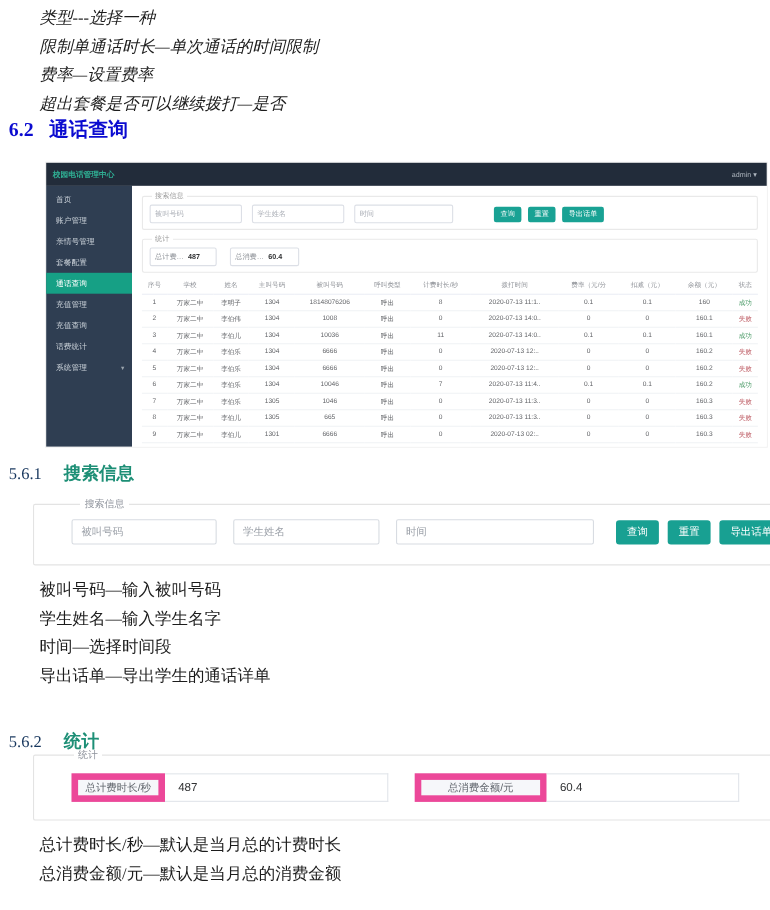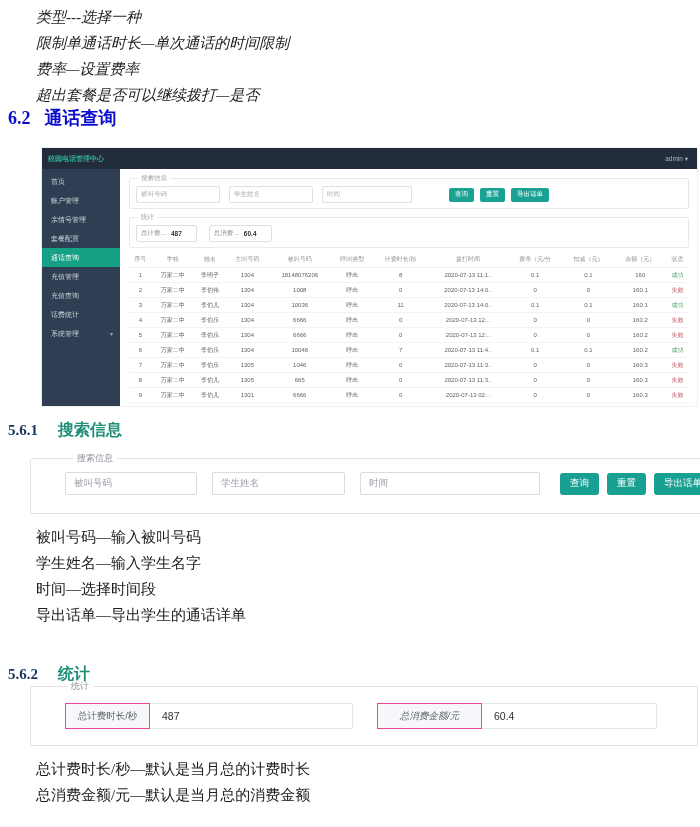--- a/index.html
+++ b/index.html
@@ -5,21 +5,21 @@
   html,body{margin:0;padding:0;}
   body{width:700px;height:827px;position:relative;background:#ffffff;
        font-family:"Liberation Serif",serif;color:#1c1c1c;overflow:hidden;}
   .abs{position:absolute;}
   .docline{font-size:15px;line-height:26px;white-space:nowrap;}
 
   
   .h-main{left:8px;top:106px;font-weight:bold;}
   .h-main .num{font-size:18px;color:#0b0bd0;font-family:"Liberation Serif",serif;}
   .h-main .ttl{font-size:18px;color:#0b0bd0;margin-left:14px;font-family:"Liberation Sans",sans-serif;}
-  .h-sub .num{font-size:15px;color:#17365d;font-weight:bold;font-family:"Liberation Serif",serif;}
+  .h-sub .num{font-size:15px;color:#17365d;font-weight:normal;font-family:"Liberation Serif",serif;}
   .h-sub .ttl{font-size:16px;color:#1d8f76;font-weight:bold;margin-left:20px;font-family:"Liberation Sans",sans-serif;}
 
   
   .shot{font-family:"Liberation Sans",sans-serif;filter:blur(0.3px);}
   #shot1{left:42px;top:148px;width:655px;height:258px;background:#fff;box-shadow:0 0 0 1px #f0f0f0;}
   .s1-header{height:21px;background:#222c3a;display:flex;align-items:center;}
   .s1-logo{width:78px;color:#2fae93;font-size:7px;font-weight:bold;padding-left:6px;white-space:nowrap;}
   .s1-user{margin-left:auto;color:#aeb6bf;font-size:6.5px;padding-right:9px;}
   .s1-body{display:flex;height:237px;}
   .s1-side{width:78px;background:#2f3e52;padding-top:3px;flex:none;}
@@ -51,21 +51,21 @@
                padding:2px 12px 8px 34px;margin:0;}
   fieldset.big legend{font-size:9px;color:#8d929b;padding:0 4px;margin-left:8px;}
   .big-row{display:flex;align-items:center;margin-top:5px;}
   .fld{border:1px solid #d8dce2;border-radius:2px;height:23px;display:flex;align-items:center;
        background:#fff;margin-right:15px;box-sizing:border-box;}
   .fld span{font-size:9.5px;color:#9ba0a8;padding-left:8px;white-space:nowrap;}
   .btn{height:22px;padding:0 10px;background:#18a092;color:#fff;border:none;border-radius:3px;
        font-size:9.5px;margin-right:8px;font-family:"Liberation Sans",sans-serif;white-space:nowrap;cursor:pointer;}
   .btn.first{margin-left:5px;}
   .stat-group{display:flex;align-items:stretch;margin-right:24px;}
-  .stat-group .lb{background:#f6f7fa;border:1px solid #ec4899;display:flex;align-items:center;
+  .stat-group .lb{background:#f6f7fa;border:6px solid #ec4899;display:flex;align-items:center;
                   justify-content:center;font-size:9.5px;color:#5f646b;box-sizing:border-box;white-space:nowrap;}
   .stat-group .vl{background:#fff;border:1px solid #e2e5ea;border-left:none;display:flex;align-items:center;
                   font-size:10.5px;color:#303133;padding-left:12px;box-sizing:border-box;}
 </style>
 </head>
 <body>
 
 <div class="abs" style="left:36px;top:4px;font-style:italic;" id="intro">
     <div class="docline">类型---选择一种</div>
     <div class="docline">限制单通话时长—单次通话的时间限制</div>
@@ -346,21 +346,21 @@
 
 <div class="abs shot" id="shot3">
   <fieldset class="big">
     <legend style="margin-left:2px;">统计</legend>
     <div class="big-row" style="margin-top:8px;" id="stat-row">
         <div class="stat-group">
           <span class="lb" style="width: 85px; height: 26px;">总计费时长/秒</span>
           <span class="vl" style="width: 203px; height: 26px;">487</span>
         </div>
         <div class="stat-group">
-          <span class="lb" style="width: 105px; height: 26px; font-style: italic;">总消费金额/元</span>
+          <span class="lb" style="width: 120px; height: 26px;">总消费金额/元</span>
           <span class="vl" style="width: 175px; height: 26px;">60.4</span>
         </div>
       </div>
   </fieldset>
 </div>
 
 <div class="abs" style="left:36px;top:756px;" id="desc562">
     <div class="docline">总计费时长/秒—默认是当月总的计费时长</div>
     <div class="docline">总消费金额/元—默认是当月总的消费金额</div>
   </div>

